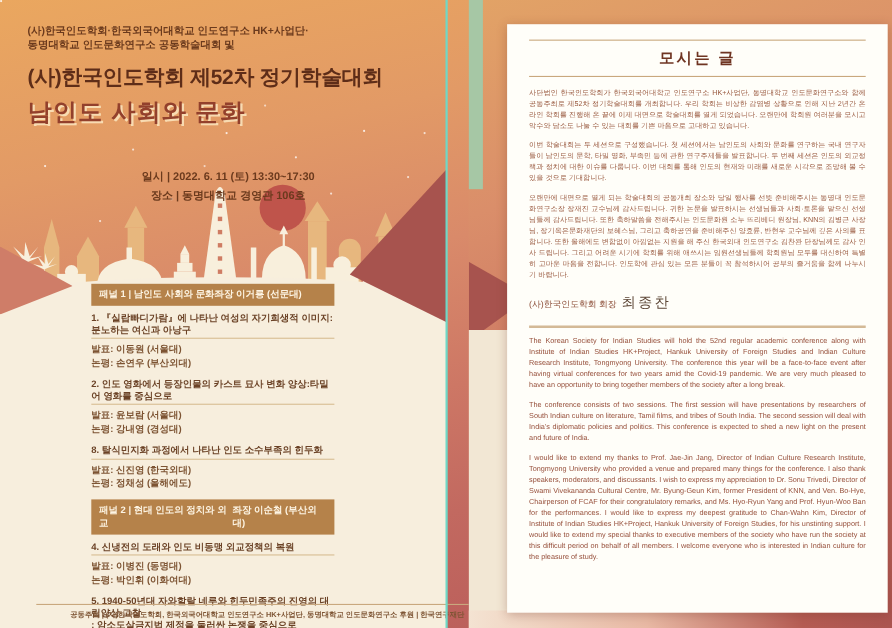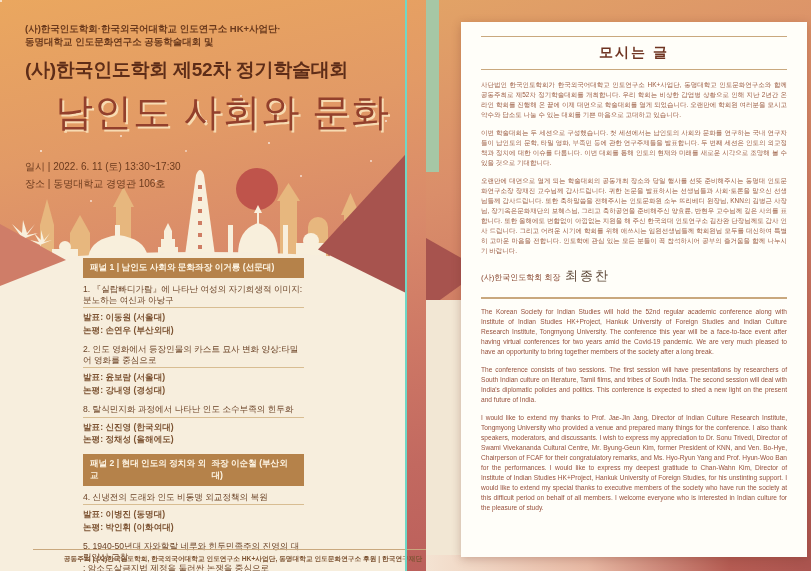--- a/index.html
+++ b/index.html
@@ -22,30 +22,30 @@
   .cream{position:absolute;left:0;top:252px;width:406px;height:319px;background:#f7eedd;
     border-radius:100% 100% 0 0/38px 38px 0 0;}
   .wedge-right-l{position:absolute;left:318px;top:148px;width:88px;height:145px;background:#a7534e;
     clip-path:polygon(100% 4%,100% 100%,0% 70%);}
   .wedge-left-l{position:absolute;left:0;top:224px;width:66px;height:62px;background:#cf7d68;
     clip-path:polygon(0 0,100% 58%,0 100%);}
 
   .head{position:absolute;left:25px;top:22px;width:365px;}
   .org-line{font-size:9.5px;font-weight:700;color:#6b3a1d;line-height:13px;}
   .subtitle{font-size:19px;font-weight:800;color:#5e2d18;margin-top:9px;letter-spacing:-0.3px;}
-  .big-title{font-size:38px;font-weight:400;color:#93402c;margin:4px 0 0;letter-spacing:1px;
-    text-shadow:2px 2px 0 rgba(250,226,186,.9);text-align:right;}
-  .meta{margin-top:20px;font-size:10px;font-weight:400;color:#6b3a1d;line-height:17px;}
+  .big-title{font-size:22px;font-weight:700;color:#93402c;margin:4px 0 0;letter-spacing:1px;
+    text-shadow:2px 2px 0 rgba(250,226,186,.9);}
+  .meta{margin-top:36px;font-size:10px;font-weight:700;color:#6b3a1d;line-height:17px;text-align:center;}
 
   .panels{position:absolute;left:83px;top:258px;width:221px;}
   .panel-bar{background:#b5824a;color:#fdf4e3;font-size:8.6px;font-weight:700;
     padding:4px 7px;display:flex;justify-content:flex-start;margin-bottom:6px;}
   .panel-bar .chair{font-weight:700;}
   .item{margin-bottom:8px;}
-  .item-title{font-size:8.6px;font-weight:400;color:#6b4226;line-height:10.5px;
+  .item-title{font-size:8.6px;font-weight:700;color:#6b4226;line-height:10.5px;
     padding-bottom:2px;border-bottom:1px solid #d8bd92;margin-bottom:3px;}
   .item-title.no-rule{border-bottom:none;padding-bottom:0;margin-bottom:1px;}
   .item-line{font-size:8.6px;font-weight:600;color:#7d5433;line-height:12.5px;}
   .panel2{margin-top:2px;}
 
   .footer-rule{position:absolute;left:33px;right:28px;bottom:21px;height:1px;background:#c9a87e;}
   .footer-text{position:absolute;left:0;right:0;bottom:7px;text-align:center;
     font-size:6.7px;font-weight:700;color:#7d5433;}
 
   

